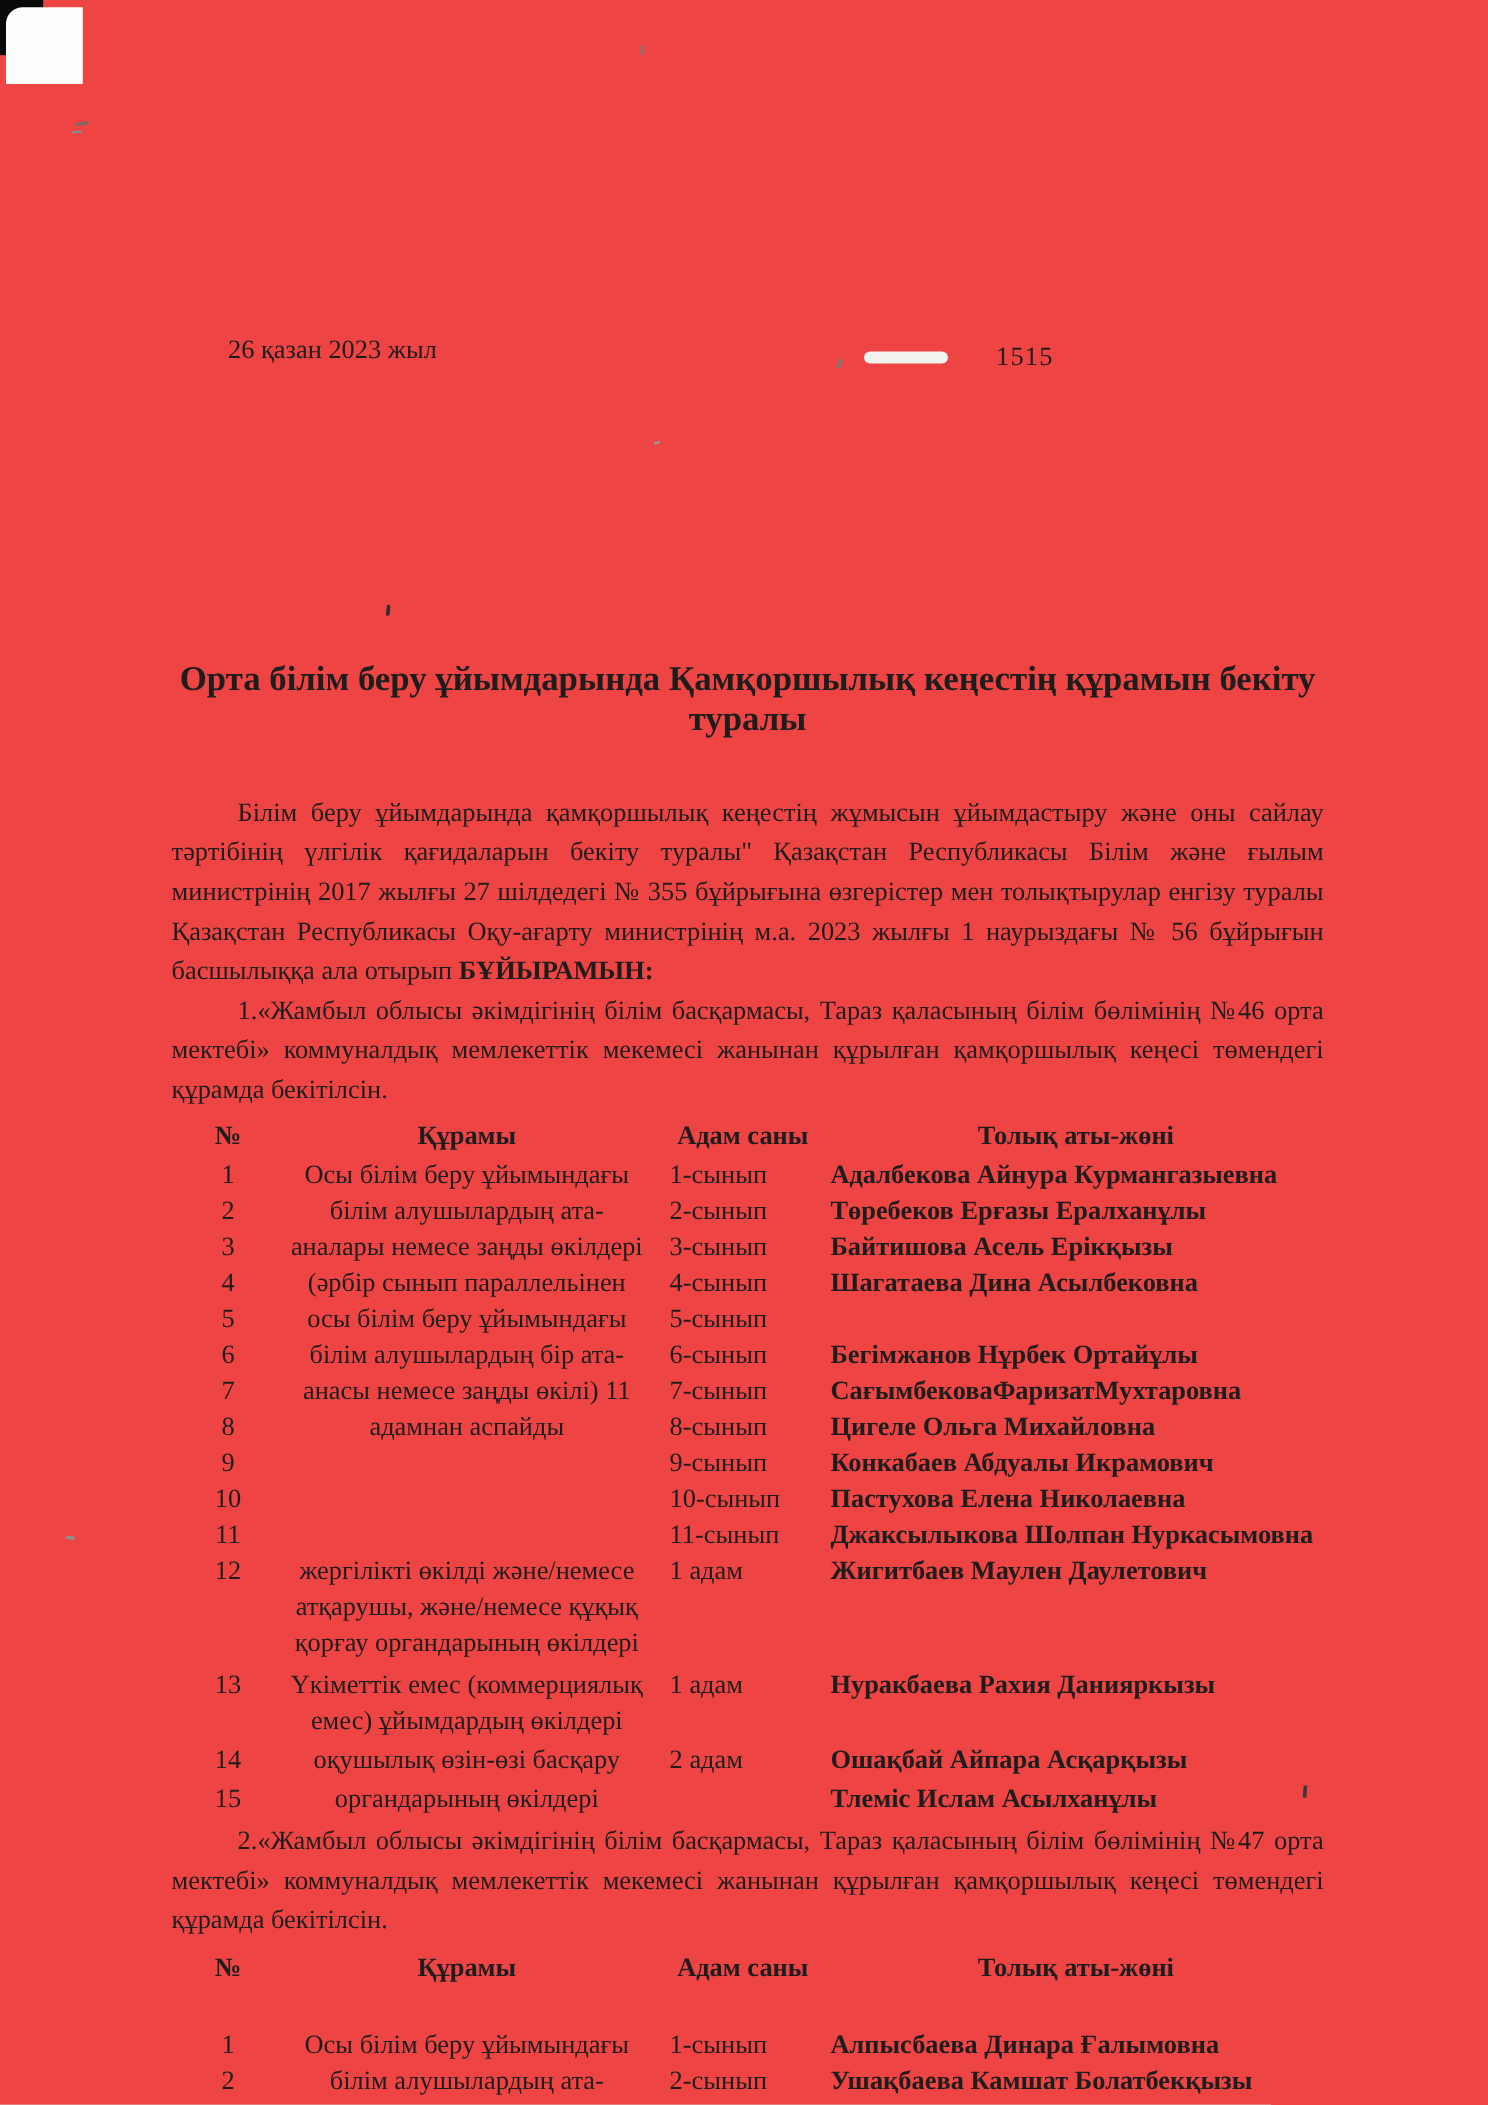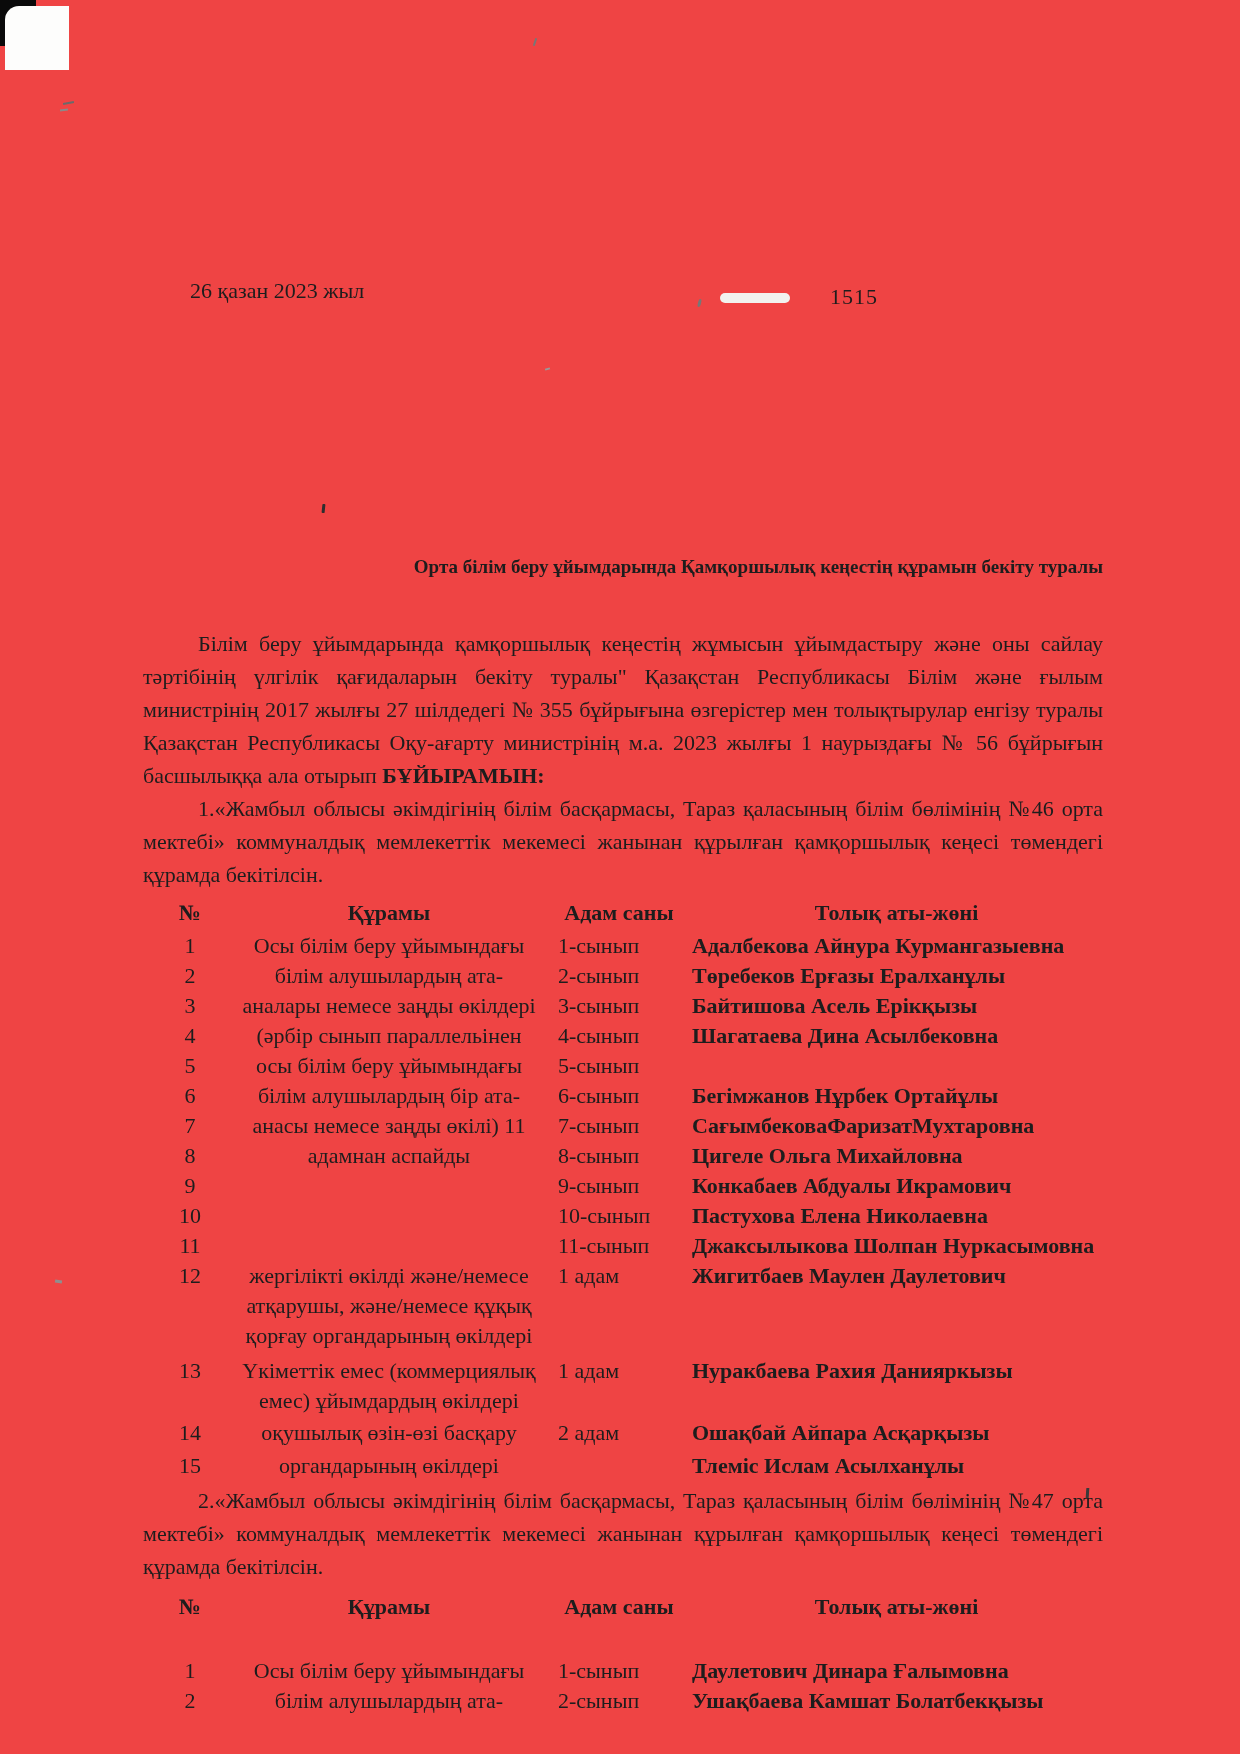--- a/index.html
+++ b/index.html
@@ -12,21 +12,21 @@
     font-family:"Liberation Serif","DejaVu Serif",serif;
     color:#1d1d1d;
     font-size:22px;
   }
   .content{position:absolute;left:143px;top:278px;width:960px;}
   
   .meta{position:relative;height:33px;}
   .meta .date{position:absolute;left:47px;top:0;white-space:nowrap;}
   .meta .num{position:absolute;left:687px;top:6px;letter-spacing:1px;}
   
-  .title{margin-top:239px;text-align:right;font-weight:bold;font-size:19px;line-height:33px;}
+  .title{margin-top:239px;text-align:center;font-weight:bold;font-size:29px;line-height:33px;}
   
   .para{margin:0;text-align:justify;text-indent:55px;line-height:33px;}
   .para.preamble{margin-top:44px;}
   .para .orderword{font-weight:bold;}
   
   .ttable{margin-top:6px;}
   .thead,.trow{display:grid;grid-template-columns:80px 318px 142px 1fr;margin-left:7px;}
   .thead{font-weight:bold;line-height:31px;margin-bottom:3px;}
   .thead .h{text-align:center;}
   .trow{line-height:30px;}
@@ -188,21 +188,21 @@
       <div class="thead second">
         <div class="h">№</div>
         <div class="h">Құрамы</div>
         <div class="h">Адам саны</div>
         <div class="h">Толық аты-жөні</div>
       </div>
       <div class="trow first-of-t2">
         <div class="c no">1</div>
         <div class="c comp">Осы білім беру ұйымындағы</div>
         <div class="c cnt">1-сынып</div>
-        <div class="c nm">Даулетович Динара Ғалымовна</div>
+        <div class="c nm">Алпысбаева Динара Ғалымовна</div>
       </div>
       <div class="trow">
         <div class="c no">2</div>
         <div class="c comp">білім алушылардың ата-</div>
         <div class="c cnt">2-сынып</div>
         <div class="c nm">Ушақбаева Камшат Болатбекқызы</div>
       </div>
     </div>
 
   </div>

